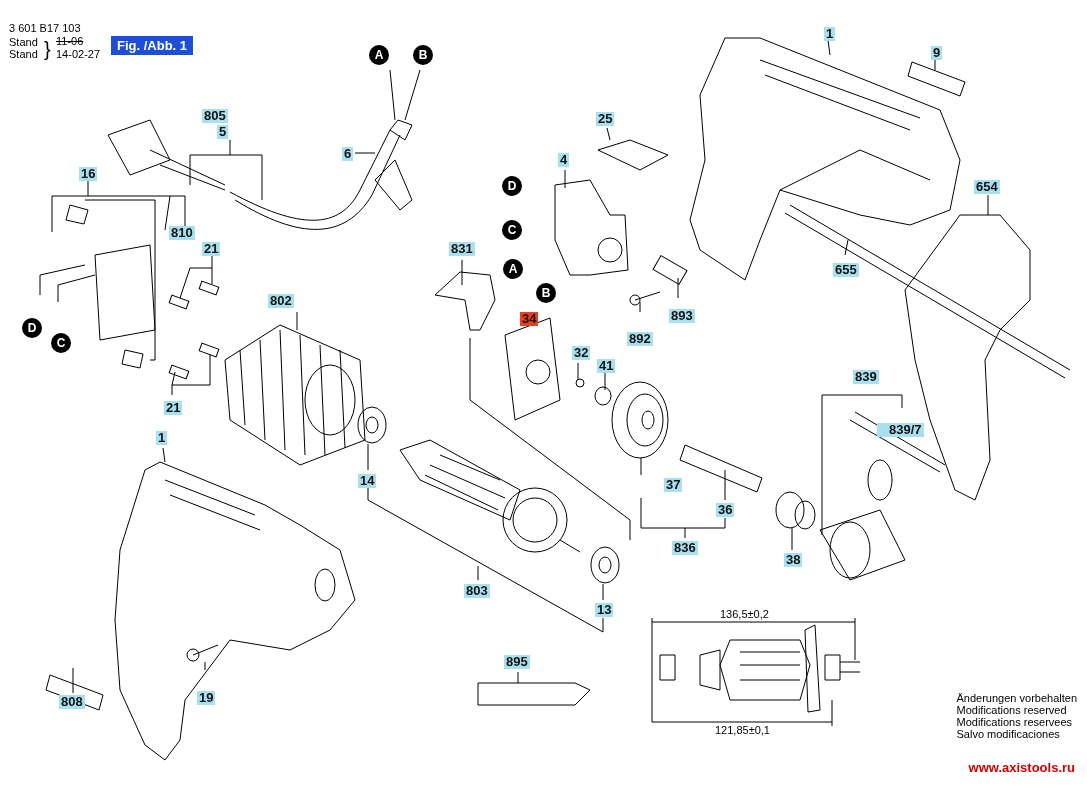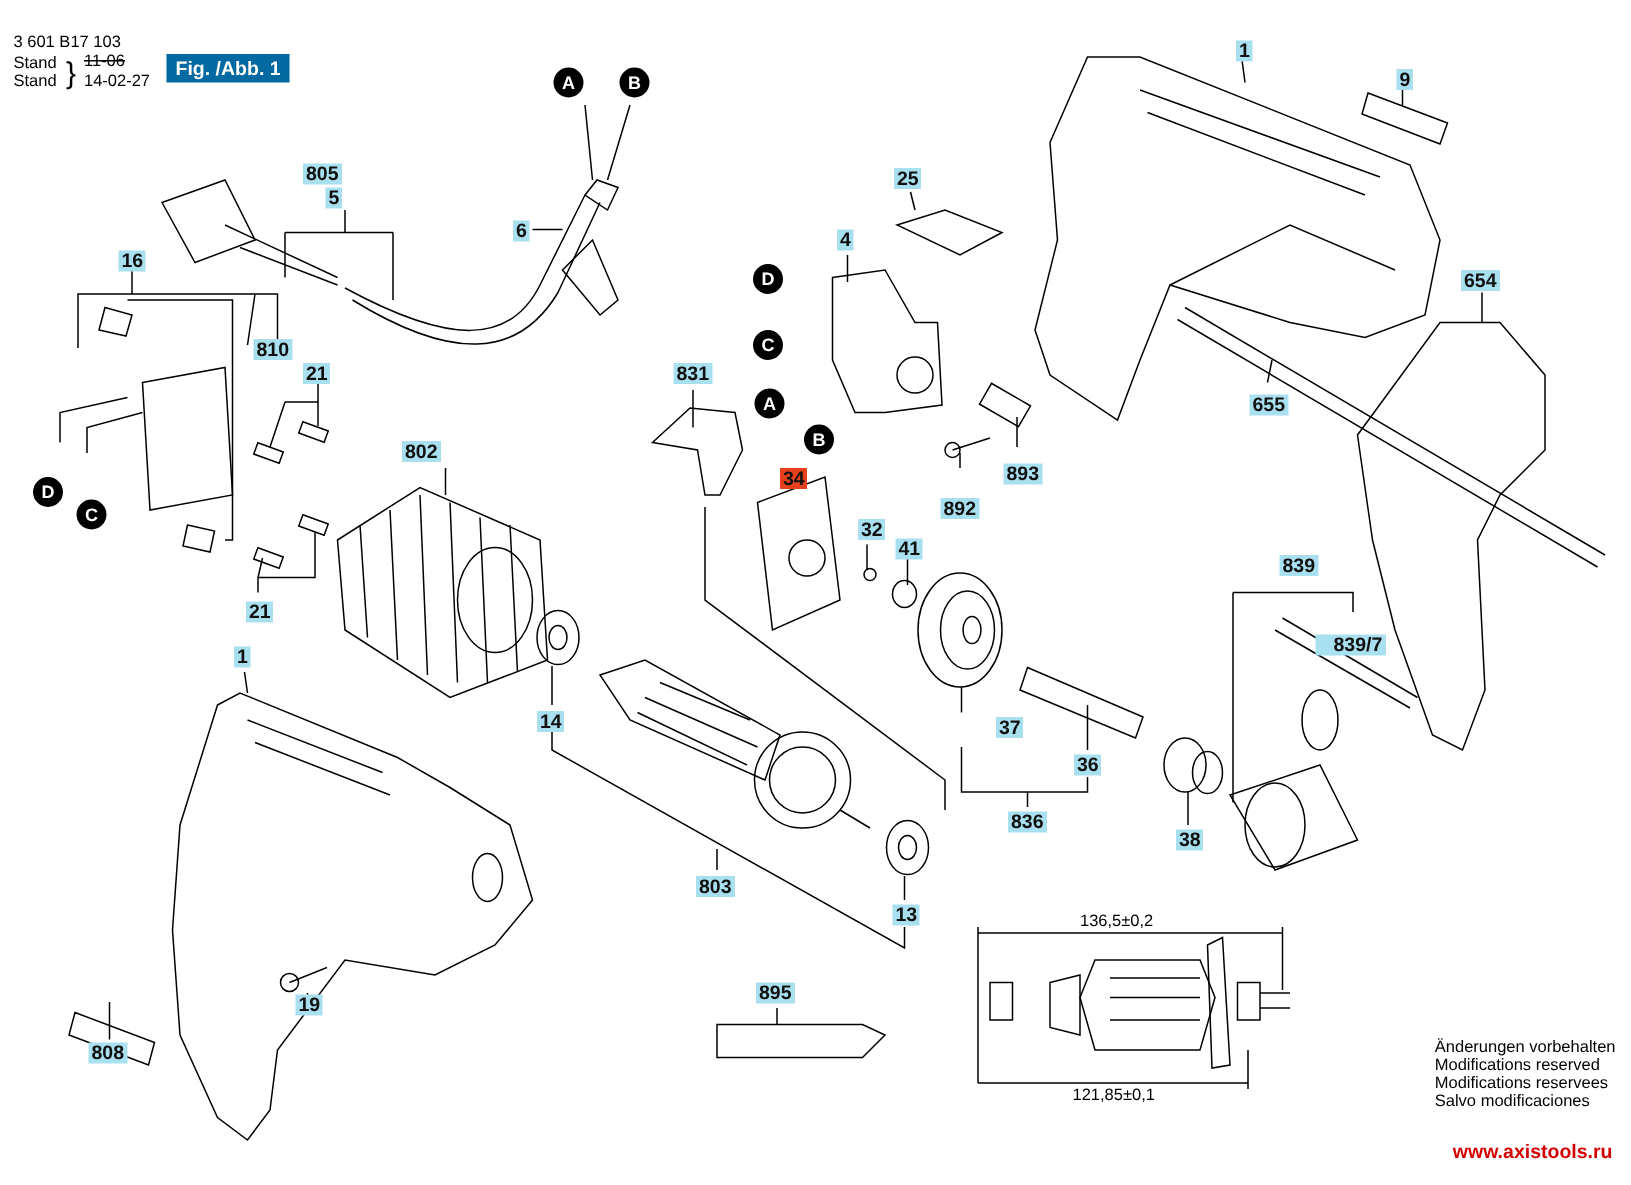--- a/index.html
+++ b/index.html
@@ -1,19 +1,19 @@
 <!DOCTYPE html>
 <html><head>
 <meta charset="utf-8">
 <style>
   html, body { margin:0; padding:0; background:#fff; }
   body { width:1087px; height:790px; position:relative; overflow:hidden; font-family:"Liberation Sans", sans-serif; color:#000; }
   .abs { position:absolute; }
   .hdr { font-size:11px; line-height:12px; }
-  .fig { background:#0369a1; color:#fff; font-weight:bold; font-size:13px; padding:2px 6px; }
+  .fig { background:#1d4ed8; color:#fff; font-weight:bold; font-size:13px; padding:2px 6px; }
   .lbl { position:absolute; background:#a9e0f0; font-weight:bold; font-size:13px; line-height:14px; padding:0 2px; color:#111; }
   .lbl.red { background:#e8401c; }
   .circ { position:absolute; width:20px; height:20px; border-radius:50%; background:#000; color:#fff; font-weight:bold; font-size:12px; line-height:20px; text-align:center; }
   .dim { position:absolute; font-size:11px; }
   .notes { position:absolute; right:10px; top:692px; font-size:11px; line-height:12px; }
   .site { position:absolute; right:12px; top:760px; color:#d40000; font-weight:bold; font-size:13px; }
   svg.art { position:absolute; left:0; top:0; }
   svg.art * { fill:none; stroke:#000; stroke-width:1; }
 </style>
 </head>
@@ -208,21 +208,21 @@
 <div class="lbl" style="left:877px;top:423px;padding-left:12px;">839/7</div>
 <div class="lbl" style="left:156px;top:431px;">1</div>
 <div class="lbl" style="left:358px;top:474px;">14</div>
 <div class="lbl" style="left:632px;top:478px;margin-left:32px;">37</div>
 <div class="lbl" style="left:716px;top:503px;">36</div>
 <div class="lbl" style="left:672px;top:541px;">836</div>
 <div class="lbl" style="left:784px;top:553px;">38</div>
 <div class="lbl" style="left:464px;top:584px;">803</div>
 <div class="lbl" style="left:595px;top:603px;text-align:center;">13</div>
 <div class="lbl" style="left:504px;top:655px;text-align:center;">895</div>
-<div class="lbl" style="left:197px;top:663px;">19</div>
+<div class="lbl" style="left:197px;top:691px;">19</div>
 <div class="lbl" style="left:59px;top:695px;">808</div>
 
 <div class="circ" style="left:369px;top:45px;">A</div>
 <div class="circ" style="left:413px;top:45px;">B</div>
 <div class="circ" style="left:502px;top:176px;">D</div>
 <div class="circ" style="left:502px;top:220px;">C</div>
 <div class="circ" style="left:503px;top:259px;">A</div>
 <div class="circ" style="left:536px;top:283px;">B</div>
 <div class="circ" style="left:22px;top:318px;">D</div>
 <div class="circ" style="left:51px;top:333px;">C</div>

